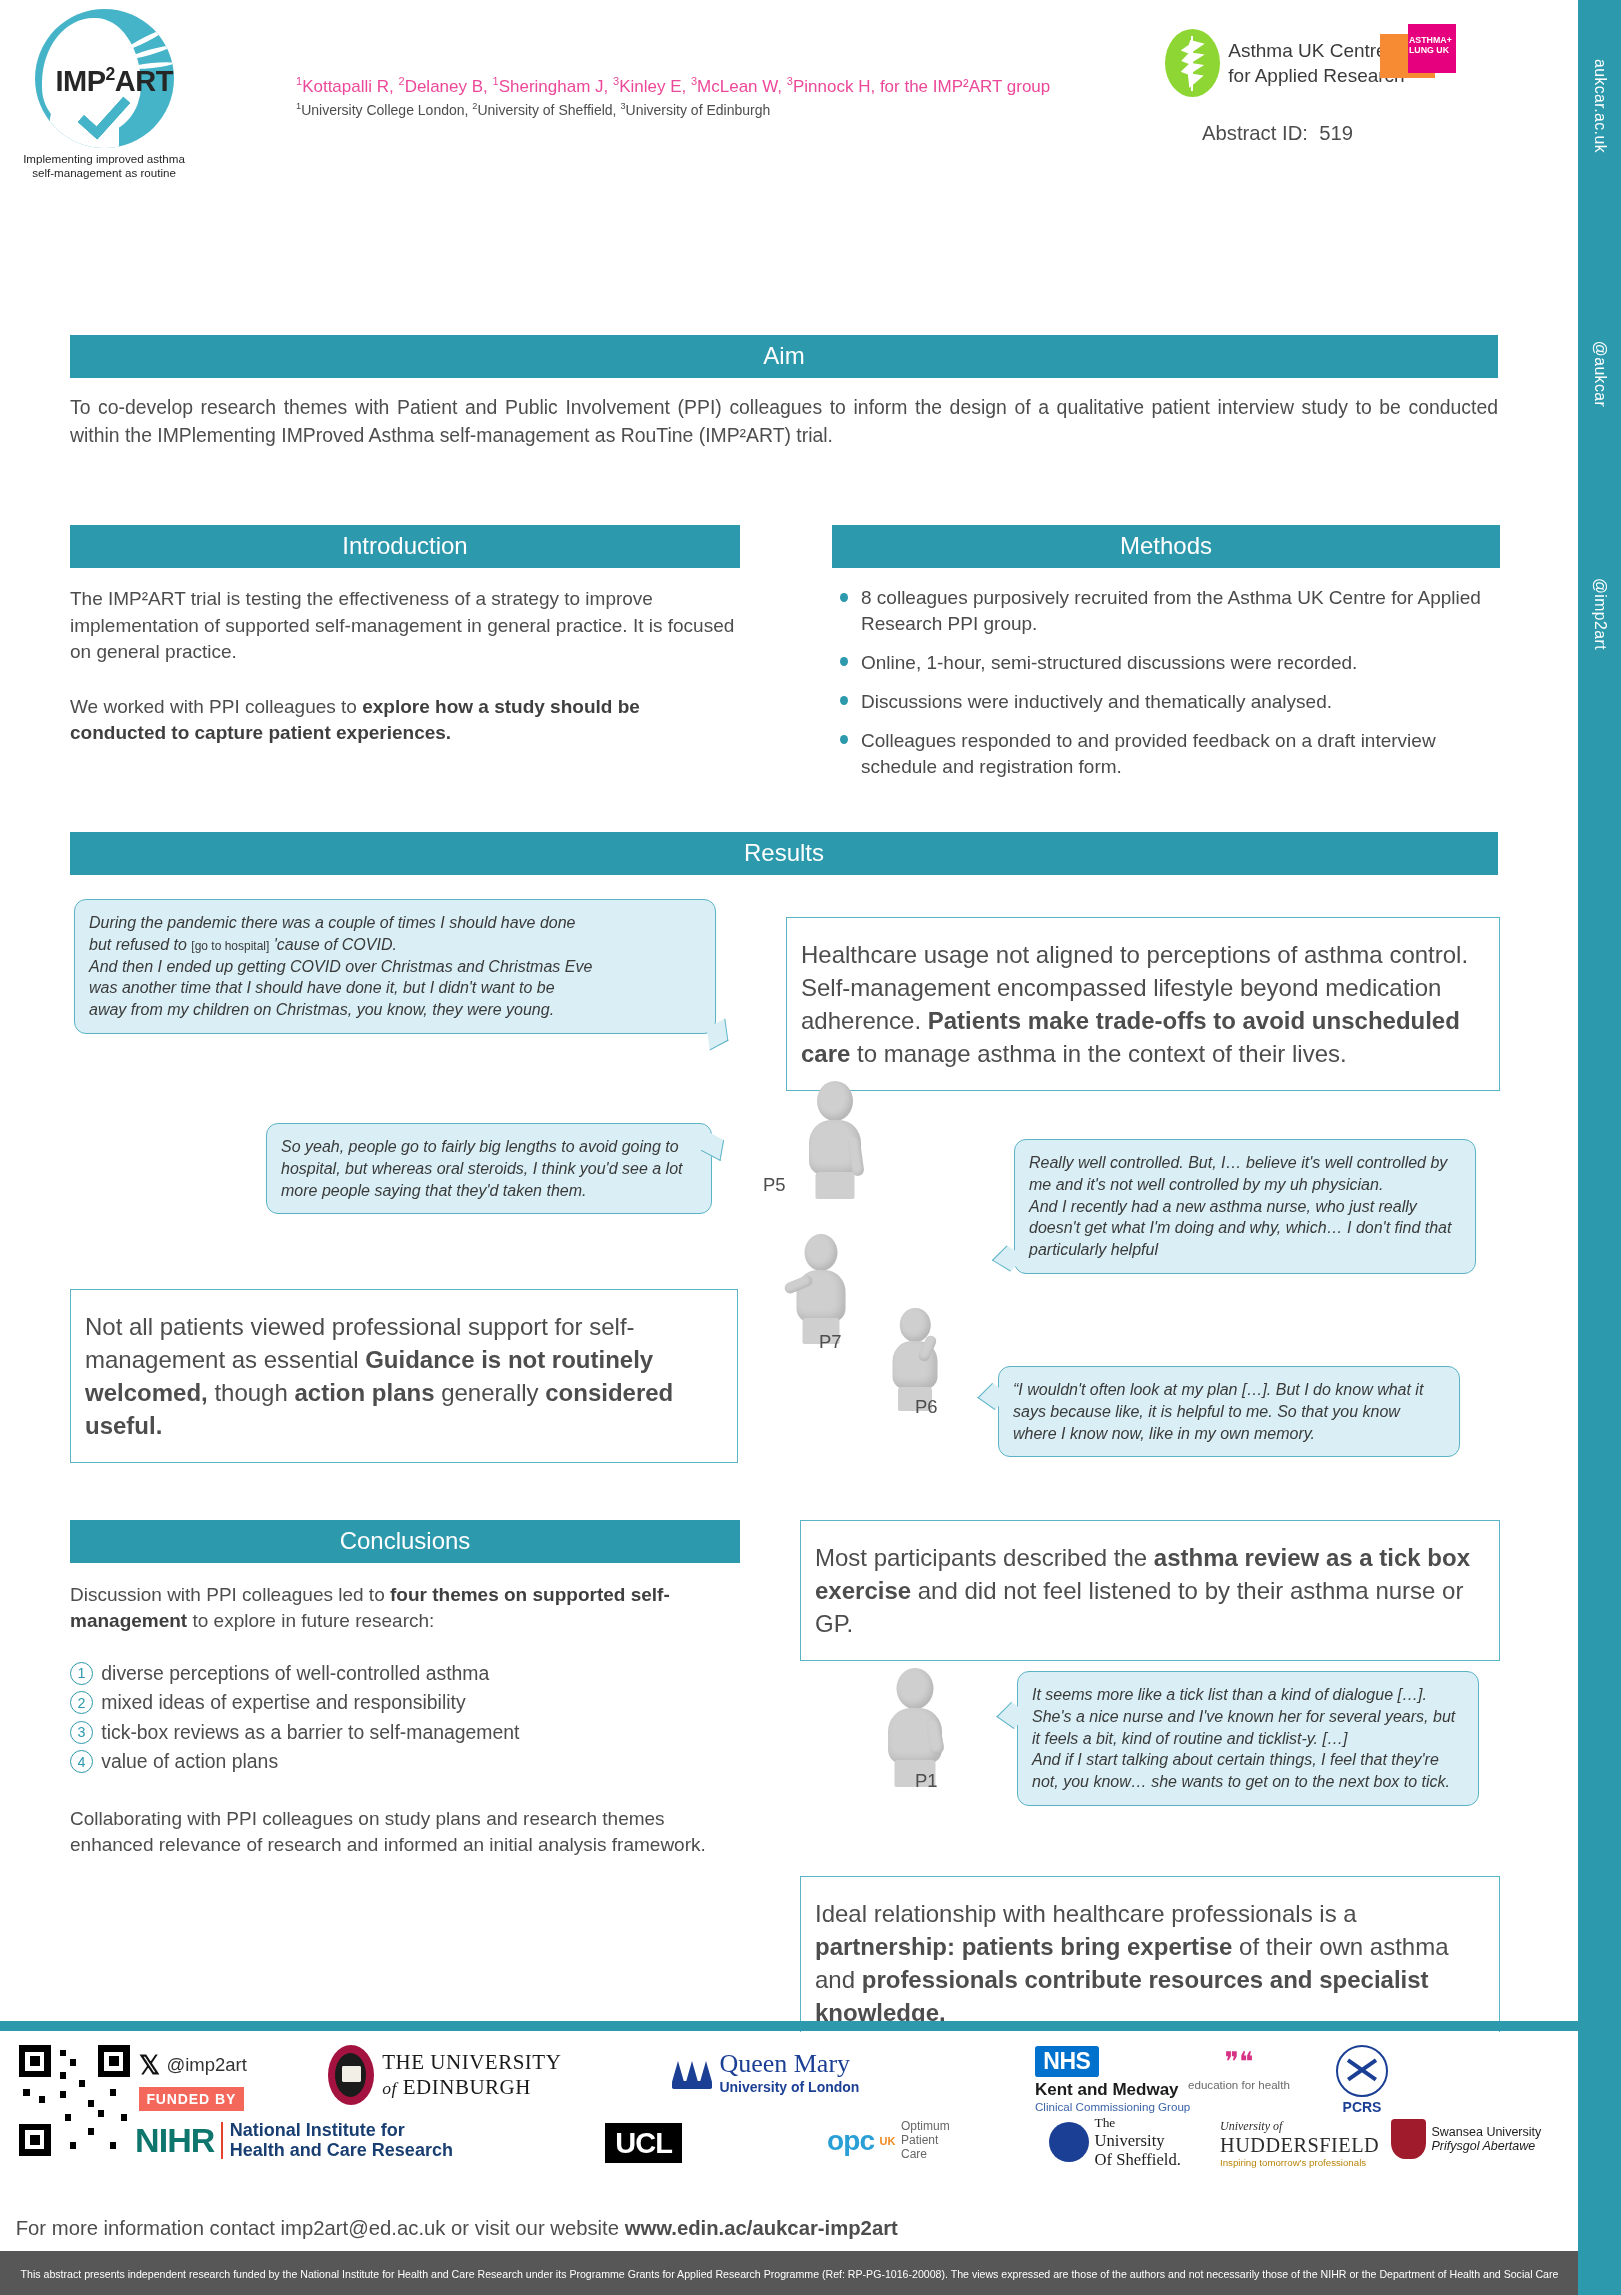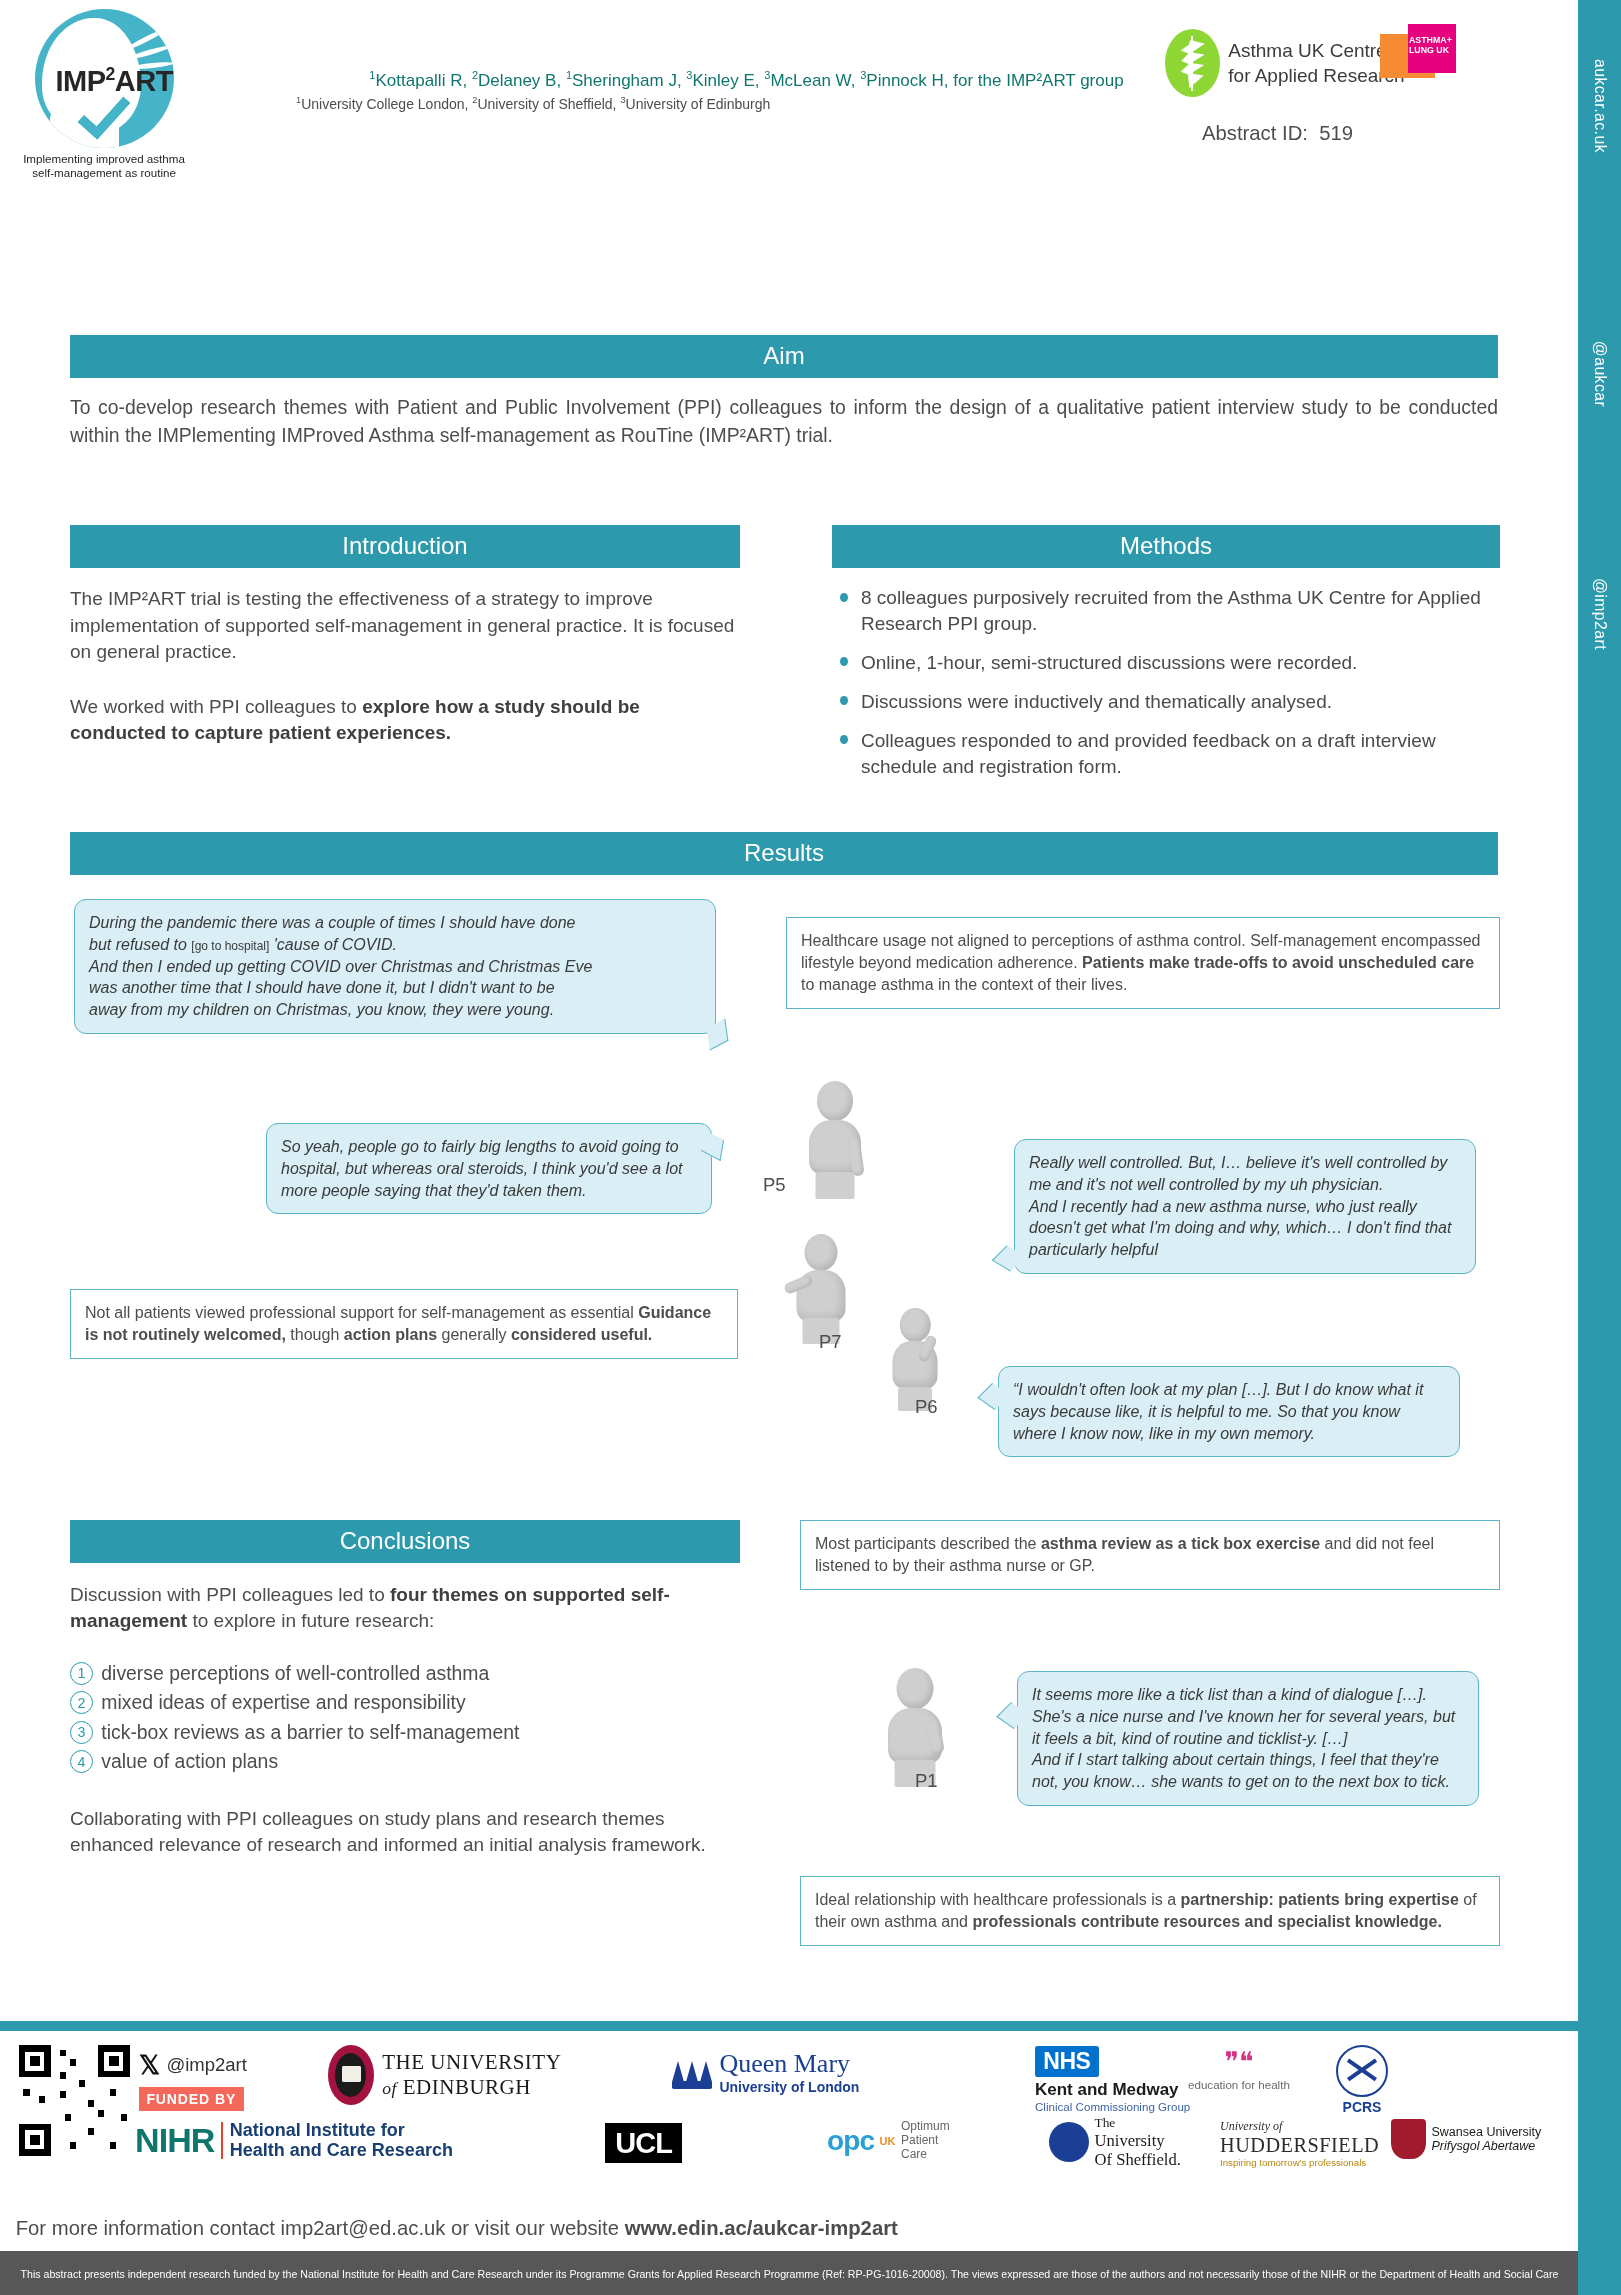--- a/index.html
+++ b/index.html
@@ -67,21 +67,21 @@
     position: absolute; left: 21px; top: 55px;
     font-size: 29px; font-weight: bold; color: #262626;
     letter-spacing: -0.5px; font-family: "Liberation Sans", sans-serif;
   }
   #impart-wordmark sup { font-size: 17.6px; }
   #logo-tagline { margin-top: 3.7px; font-size: 11.6px; color: #262626; line-height: 1.18; }
 
   #title-block { position: absolute; left: 296px; top: 65px; width: 901px; }
   #poster-title { font-size: 29px; line-height: 1.22; color: #4d4d4d; font-weight: normal; }
   #poster-title sup { font-size: 17.6px; }
-  #authors { margin-top: 3px; font-size: 17px; color: #0f766e; line-height: 1.3; text-align: center; }
+  #authors { margin-top: 9px; font-size: 17px; color: #ec4899; line-height: 1.3; }
   #authors sup { font-size: 11px; }
   #affils { margin-top: 3.7px; font-size: 14px; color: #4d4d4d; }
   #affils sup { font-size: 9.2px; }
 
   #abstract-id {
     position: absolute; left: 1202px; top: 122px;
     font-size: 20.3px; color: #4d4d4d; white-space: nowrap;
   }
 
   #aukcar-logo { position: absolute; left: 1165px; top: 29px; display: flex; align-items: center; gap: 8.3px; }
@@ -139,22 +139,22 @@
     border-radius: 12px;
     font-style: italic; color: #3a3a3a;
     padding: 12px 14px;
     font-size: 16px; line-height: 1.36;
   }
   .quote-bubble .small { font-style: normal; font-size: 12px; }
 
   .fact-box {
     position: absolute;
     background: #ffffff; border: 0.9px solid #5bb3c6;
-    padding: 12px 14px;
-    font-size: 16px; line-height: 1.38; color: #4d4d4d;
+    padding: 20px 14px;
+    font-size: 24px; line-height: 1.38; color: #4d4d4d;
   }
   .fact-box b { font-weight: bold; }
 
   
   .tail {
     position: absolute; width: 21px; height: 21px;
     background: #d9eff5;
     border-right: 0.9px solid #5bb3c6; border-bottom: 0.9px solid #5bb3c6;
   }
 

